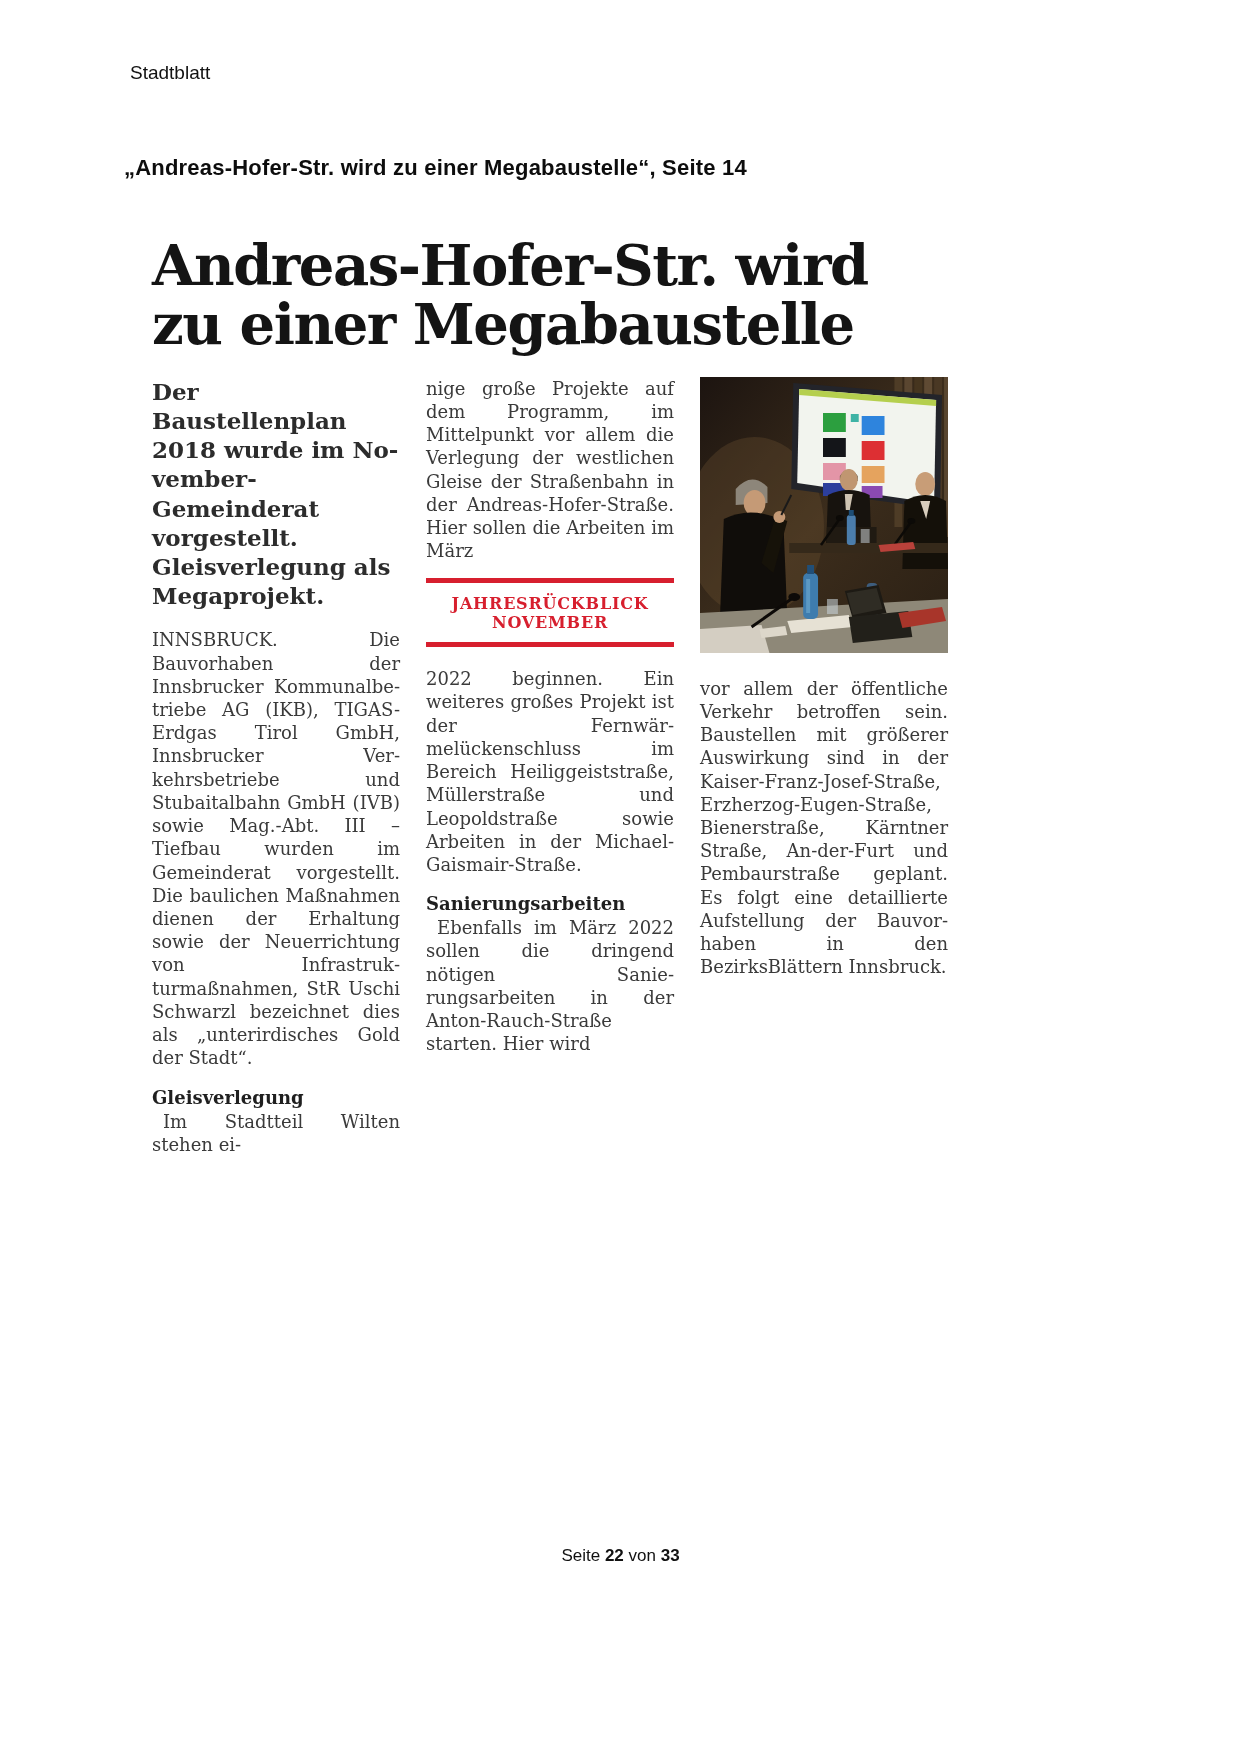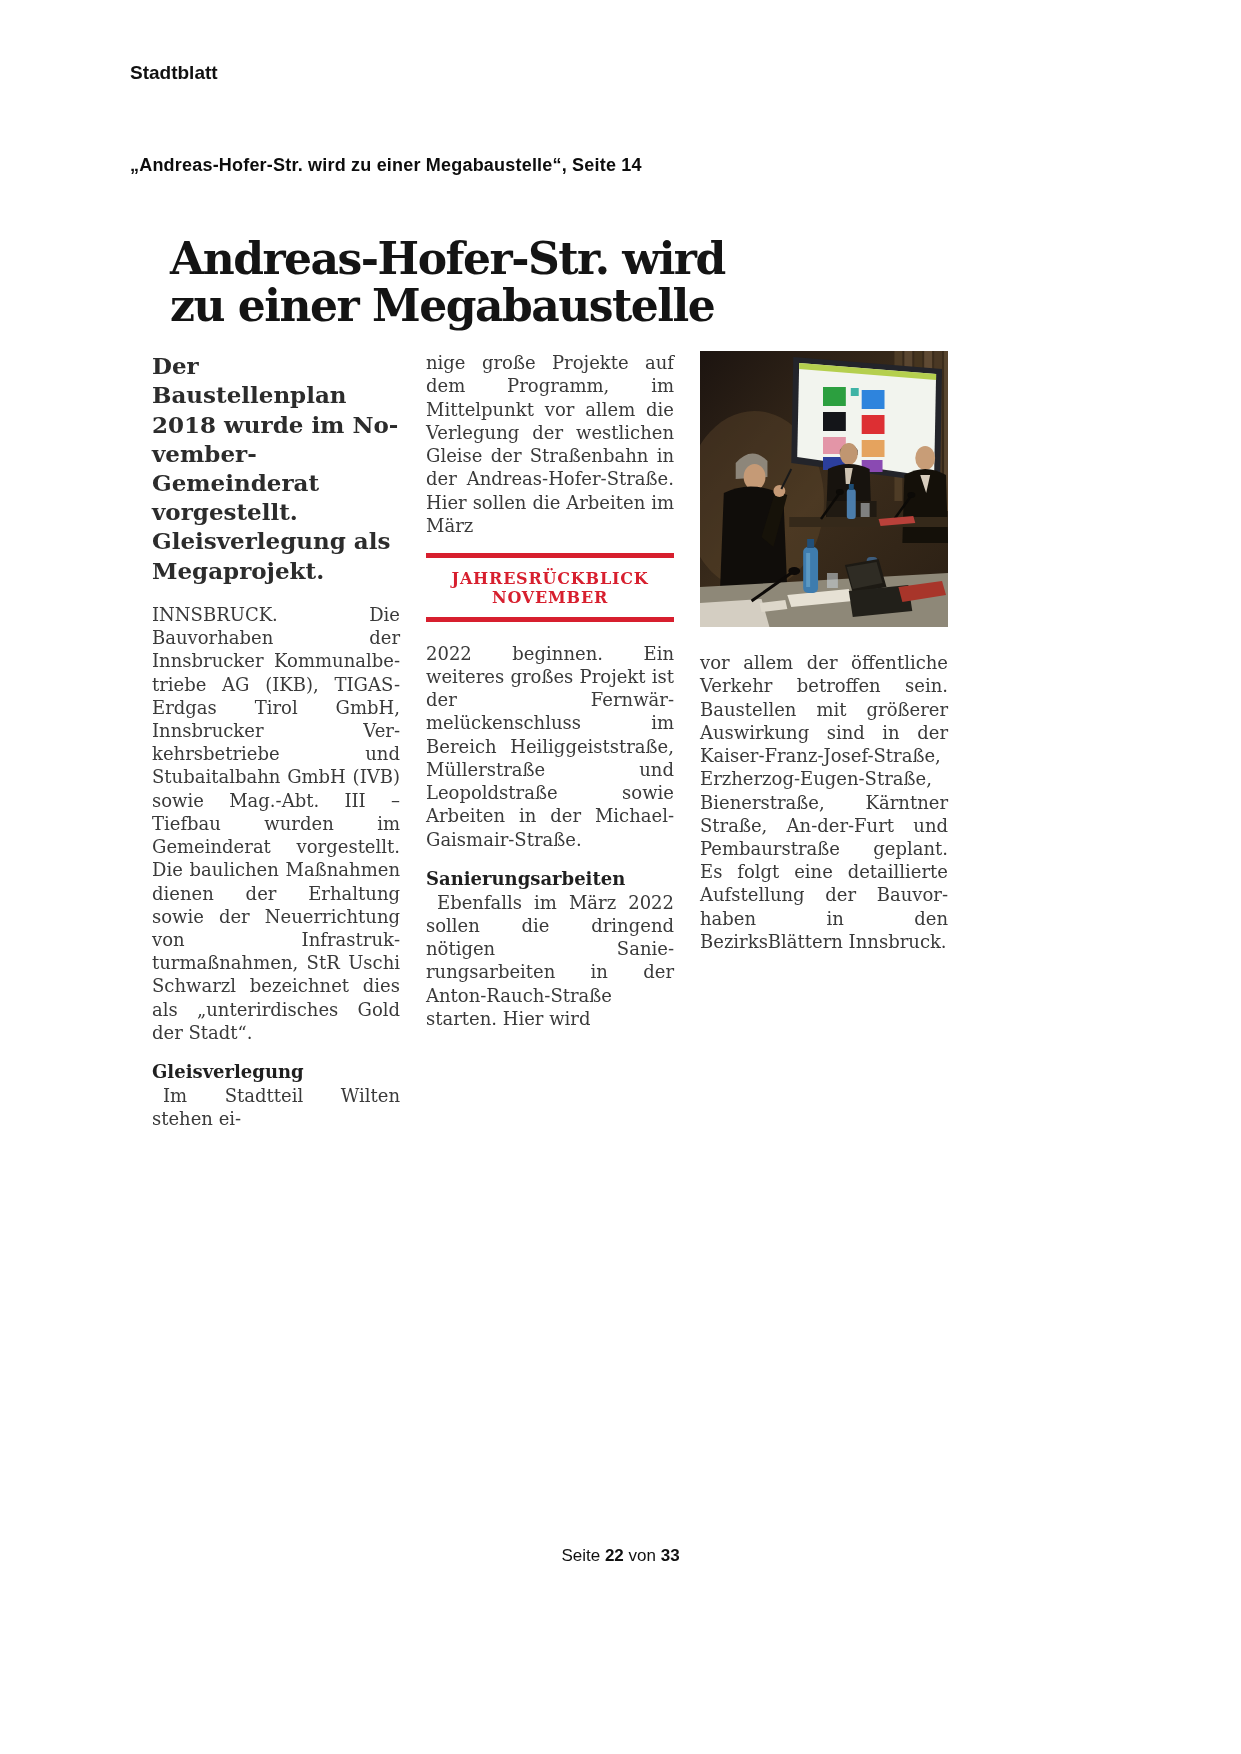--- a/index.html
+++ b/index.html
@@ -6,38 +6,38 @@
   body {
     width:1241px; height:1754px;
     background:#ffffff;
     position:relative;
     font-family:"Liberation Sans", sans-serif;
     color:#1a1a1a;
     --accent:#d71f2e;
   }
   .doc-header {
     position:absolute; left:130px; top:62px;
-    font-size:19px; font-weight:bold; color:#111;
+    font-size:19px; font-weight:normal; color:#111;
   }
   .doc-subtitle {
-    position:absolute; left:130px; top:155px;
-    font-size:18px; font-weight:bold; color:#0d0d0d;
+    position:absolute; left:124px; top:155px;
+    font-size:22px; font-weight:bold; color:#0d0d0d;
     letter-spacing:0.2px;
   }
   .article {
     position:absolute; left:152px; top:236px; width:796px;
   }
   .headline {
     font-family:"DejaVu Serif", serif;
     font-weight:bold;
-    font-size:44px;
+    font-size:56px;
     line-height:1.06;
     letter-spacing:-1.5px;
     color:#141414;
-    margin:0 0 22px 18px;
+    margin:0 0 22px 0;
   }
   .headline span { display:block; }
   .cols {
     display:flex; gap:26px; margin-top:4px;
   }
   .col { flex:1 1 0; min-width:0; }
   .lead {
     font-family:"DejaVu Serif", serif;
     font-size:23px; line-height:1.27;
     font-weight:600; color:#2c2c2c;

